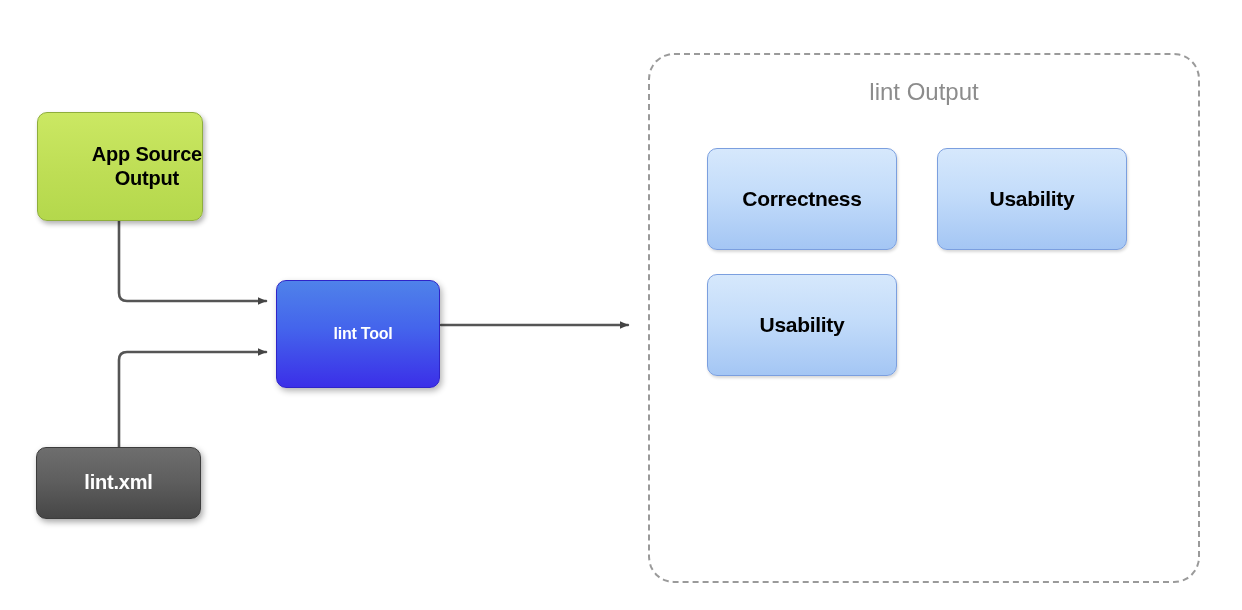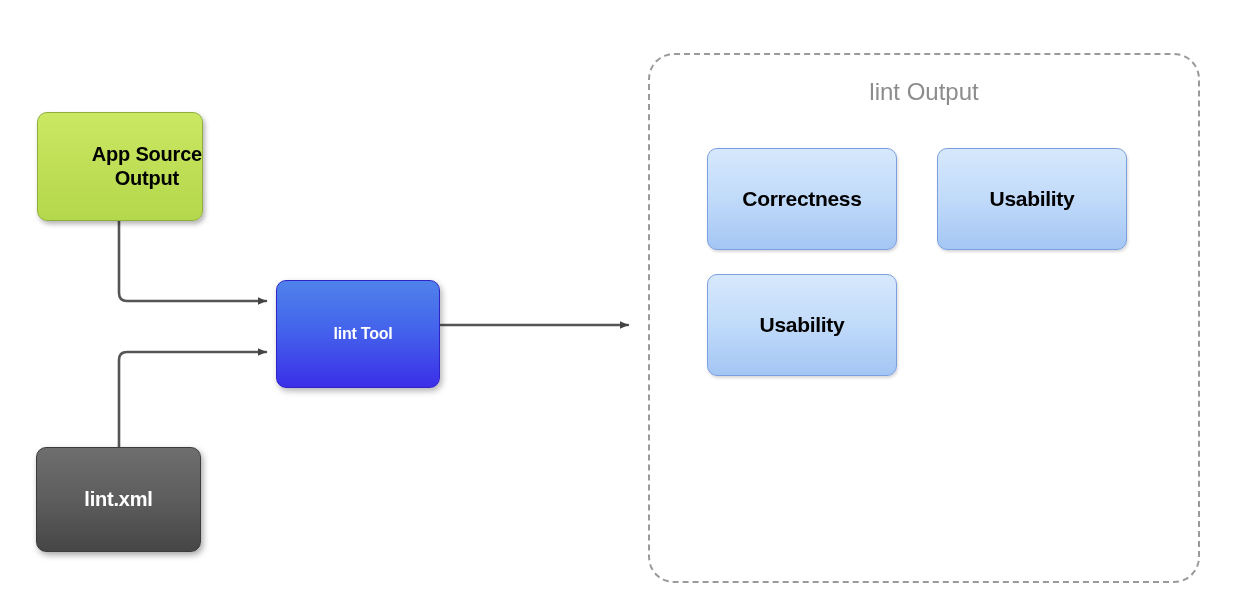--- a/index.html
+++ b/index.html
@@ -46,21 +46,21 @@
     border: 1px solid #8fae3c;
     color: #000000;
     font-size: 20px;
     box-shadow: 2px 3px 5px rgba(0,0,0,0.30);
     justify-content: flex-end;
   }
 
   
   .node-config {
     left: 36px;  top: 447px;
-    width: 165px; height: 105px;
+    width: 165px; height: 72px;
     background: linear-gradient(to bottom, #6e6e6e 0%, #5d5d5d 50%, #464646 100%);
     border: 1px solid #3c3c3c;
     color: #ffffff;
     font-size: 20px;
     box-shadow: 2px 3px 6px rgba(0,0,0,0.35);
   }
 
   
   .node-tool {
     left: 276px; top: 280px;

